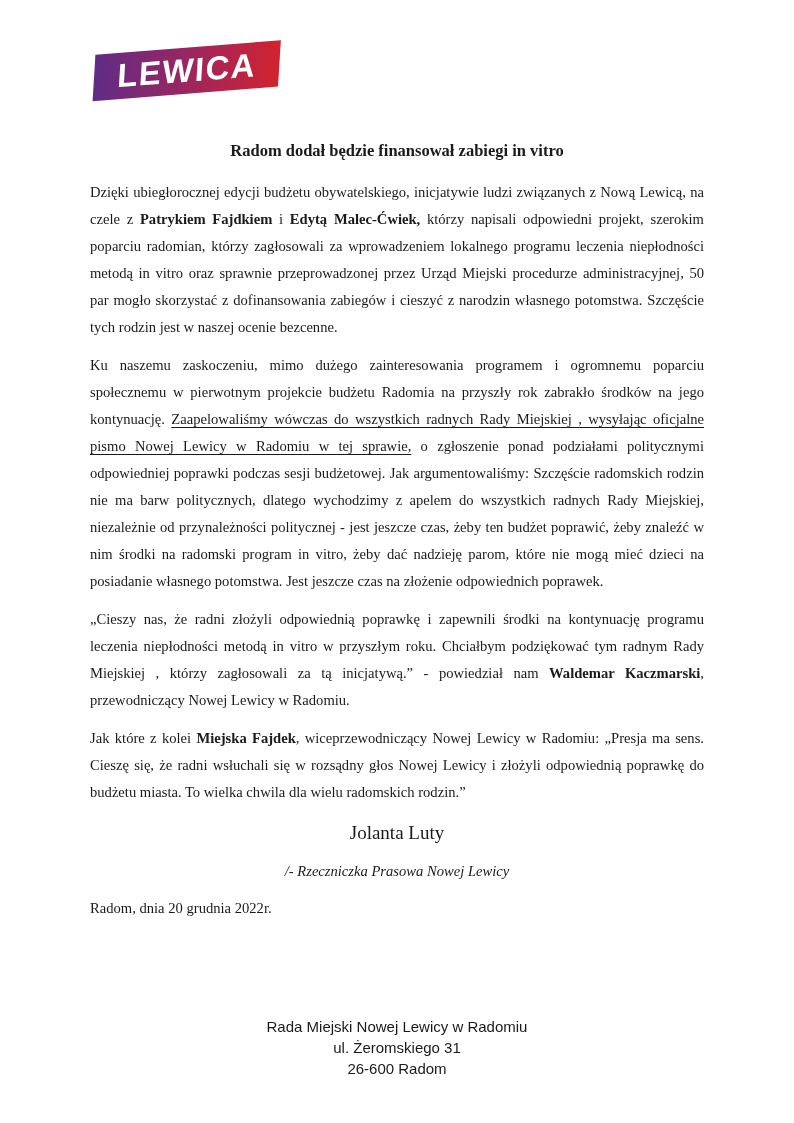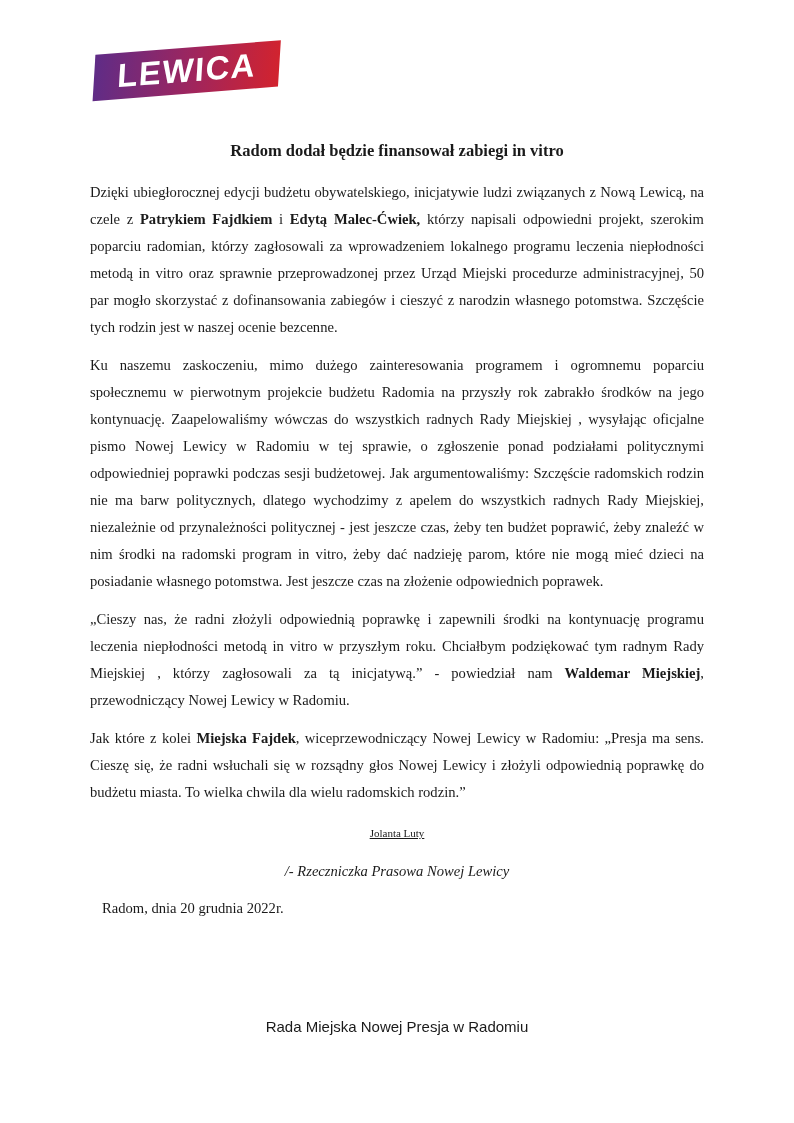--- a/index.html
+++ b/index.html
@@ -57,37 +57,36 @@
     font-weight: bold;
     line-height: 1.3;
   }
   .para {
     margin: 0 0 11px 0;
     text-align: justify;
     font-size: 14.6px;
     line-height: 27px;
   }
   .seg-bold { font-weight: bold; }
-  .seg-underline { text-underline-offset: 3px; }
+  .seg-underline { text-decoration: underline; text-underline-offset: 3px; }
   .sig-name {
     margin: 14px 0 0 0;
     text-align: center;
-    font-size: 11px;
+    font-size: 19px;
     line-height: 26.5px;
-    text-decoration: underline;
   }
   .sig-role {
     margin: 11px 0 10px 0;
     text-align: center;
     font-style: italic;
     font-size: 14.6px;
     line-height: 26.5px;
   }
   .dateline {
-    margin: 11px 0 0 12px;
+    margin: 11px 0 0 0;
     text-align: left;
     font-size: 14.6px;
     line-height: 26.5px;
   }
   
   .footer {
     position: absolute;
     left: 0;
     right: 0;
     top: 1016px;
@@ -110,30 +109,32 @@
   </div>
 
   <div class="content">
 
     <h1 class="doc-title">Radom dodał będzie finansował zabiegi in vitro</h1>
 
     <p class="para"><span>Dzięki ubiegłorocznej edycji budżetu obywatelskiego, inicjatywie ludzi związanych z Nową Lewicą, na czele z </span><span class="seg-bold">Patrykiem Fajdkiem</span><span> i </span><span class="seg-bold">Edytą Malec-Ćwiek,</span><span> którzy napisali odpowiedni projekt, szerokim poparciu radomian, którzy zagłosowali za wprowadzeniem lokalnego programu leczenia niepłodności metodą in vitro oraz sprawnie przeprowadzonej przez Urząd Miejski procedurze administracyjnej, 50 par mogło skorzystać z dofinansowania zabiegów i cieszyć z narodzin własnego potomstwa. Szczęście tych rodzin jest w naszej ocenie bezcenne.</span></p>
 
     <p class="para"><span>Ku naszemu zaskoczeniu, mimo dużego zainteresowania programem i ogromnemu poparciu społecznemu w pierwotnym projekcie budżetu Radomia na przyszły rok zabrakło środków na jego kontynuację. </span><span class="seg-underline">Zaapelowaliśmy wówczas do wszystkich radnych Rady Miejskiej , wysyłając oficjalne pismo Nowej Lewicy w Radomiu w tej sprawie,</span><span> o zgłoszenie ponad podziałami politycznymi odpowiedniej poprawki podczas sesji budżetowej. Jak argumentowaliśmy: Szczęście radomskich rodzin nie ma barw politycznych, dlatego wychodzimy z apelem do wszystkich radnych Rady Miejskiej, niezależnie od przynależności politycznej - jest jeszcze czas, żeby ten budżet poprawić, żeby znaleźć w nim środki na radomski program in vitro, żeby dać nadzieję parom, które nie mogą mieć dzieci na posiadanie własnego potomstwa. Jest jeszcze czas na złożenie odpowiednich poprawek.</span></p>
 
-    <p class="para"><span>„Cieszy nas, że radni złożyli odpowiednią poprawkę i zapewnili środki na kontynuację programu leczenia niepłodności metodą in vitro w przyszłym roku. Chciałbym podziękować tym radnym Rady Miejskiej , którzy zagłosowali za tą inicjatywą.” - powiedział nam </span><span class="seg-bold">Waldemar Miejskiej</span><span>, przewodniczący Nowej Lewicy w Radomiu.</span></p>
+    <p class="para"><span>„Cieszy nas, że radni złożyli odpowiednią poprawkę i zapewnili środki na kontynuację programu leczenia niepłodności metodą in vitro w przyszłym roku. Chciałbym podziękować tym radnym Rady Miejskiej , którzy zagłosowali za tą inicjatywą.” - powiedział nam </span><span class="seg-bold">Waldemar Kaczmarski</span><span>, przewodniczący Nowej Lewicy w Radomiu.</span></p>
 
     <p class="para"><span>Jak które z kolei </span><span class="seg-bold">Miejska Fajdek</span><span>, wiceprzewodniczący Nowej Lewicy w Radomiu: „Presja ma sens. Cieszę się, że radni wsłuchali się w rozsądny głos Nowej Lewicy i złożyli odpowiednią poprawkę do budżetu miasta. To wielka chwila dla wielu radomskich rodzin.”</span></p>
 
 
     <p class="sig-name">Jolanta Luty</p>
 
     <p class="sig-role">/- Rzeczniczka Prasowa Nowej Lewicy</p>
 
     <p class="dateline">Radom, dnia 20 grudnia 2022r.</p>
 
   </div>
 
   <div class="footer">
-    <div>Rada Miejska Nowej Presja w Radomiu</div>
+    <div>Rada Miejski Nowej Lewicy w Radomiu</div>
+    <div>ul. Żeromskiego 31</div>
+    <div>26-600 Radom</div>
   </div>
 
 </div>
 
 </body></html>

